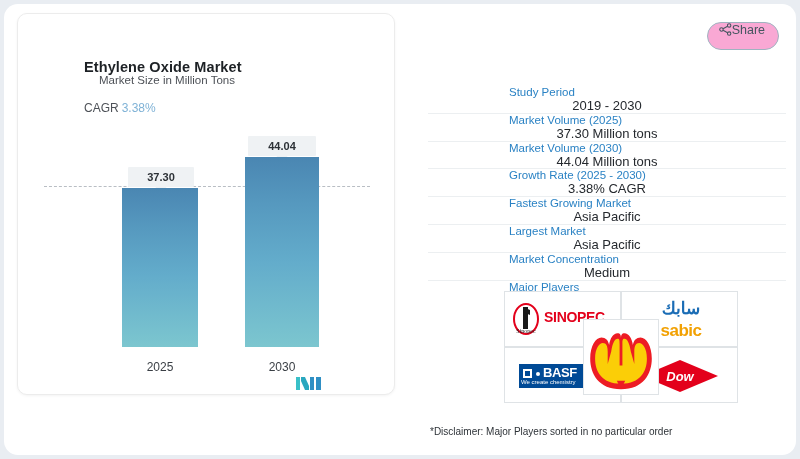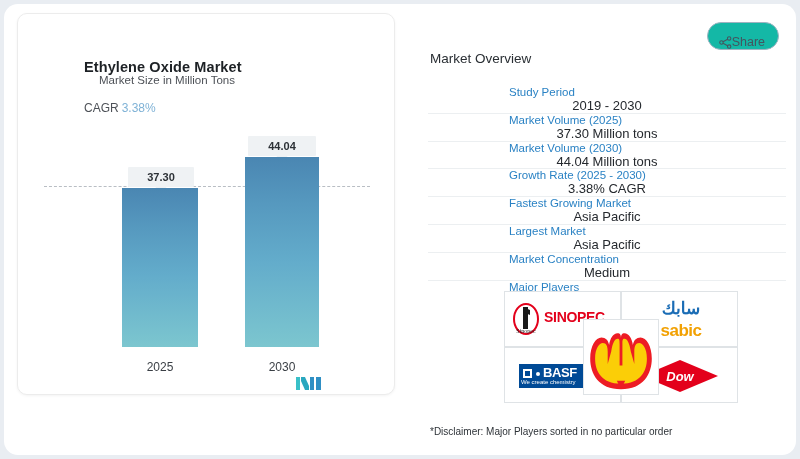--- a/index.html
+++ b/index.html
@@ -61,21 +61,21 @@
 
   .src{
     position:absolute;left:68px;top:363px;font-size:10.5px;color:#5d6268;
   }
   .mi-logo{position:absolute;left:278px;top:362px;width:26px;height:14px;}
 
   
   .share-btn{
     position:absolute;right:17px;top:18px;
     height:26px;padding:0 13px 0 11px;border:1px solid #9fb3c0;border-radius:14px;
-    display:flex;align-items:flex-end;background:#14b8a6;
+    display:flex;align-items:flex-start;background:#f9a8d4;
     font-size:12.5px;color:#44555f;cursor:pointer;
   }
 
   .ov-title{
     position:absolute;left:426px;top:47px;font-size:13.5px;color:#2a2f34;
   }
   .tbl{position:absolute;left:424px;top:82px;width:358px;}
   .row{
     display:flex;align-items:center;height:26.8px;
     border-bottom:1px solid #eceff1;
@@ -168,21 +168,20 @@
     <svg width="13" height="13" viewBox="0 0 16 16">
       <circle cx="12.5" cy="3" r="2.1" fill="none" stroke="#44555f" stroke-width="1.3"></circle>
       <circle cx="12.5" cy="13" r="2.1" fill="none" stroke="#44555f" stroke-width="1.3"></circle>
       <circle cx="3" cy="8" r="2.1" fill="none" stroke="#44555f" stroke-width="1.3"></circle>
       <line x1="5" y1="7" x2="10.6" y2="4" stroke="#44555f" stroke-width="1.3"></line>
       <line x1="5" y1="9" x2="10.6" y2="12" stroke="#44555f" stroke-width="1.3"></line>
     </svg>
     <span>Share</span>
   </div>
 
-  <div class="ov-title">Market Overview</div>
 
   <div class="tbl">
     <div class="row">
       <div class="k">Study Period</div>
       <div class="v">2019 - 2030</div>
     </div>
     <div class="row">
       <div class="k">Market Volume (2025)</div>
       <div class="v">37.30 Million tons</div>
     </div>

